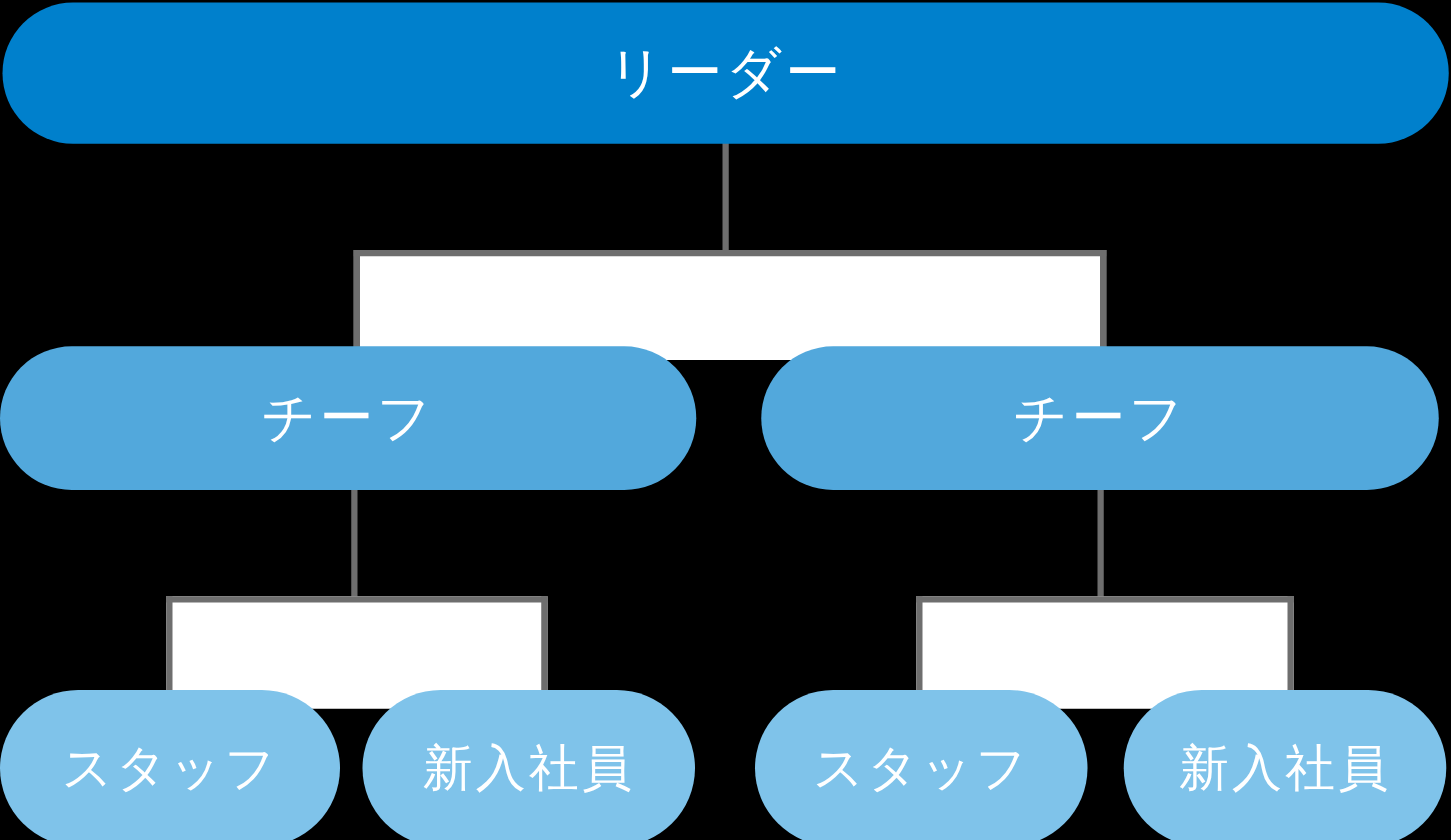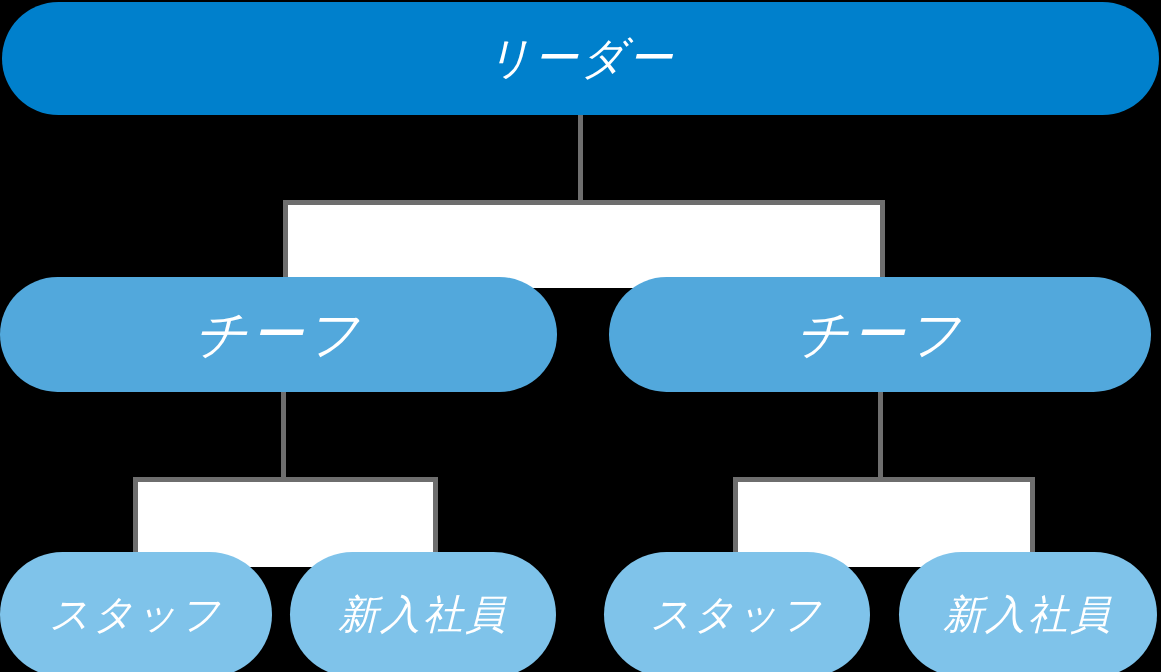--- a/index.html
+++ b/index.html
@@ -7,21 +7,20 @@
     padding: 0;
     background: #000000;
   }
   #chart-root {
     position: relative;
     width: 1161px;
     height: 672px;
     background: #000000;
     overflow: hidden;
     font-family: "DejaVu Sans", "Liberation Sans", sans-serif;
-    font-style: italic;
   }
 
   
   .connector-layer {
     position: absolute;
     inset: 0;
     z-index: 1;
   }
   .bracket {
     position: absolute;
@@ -51,21 +50,21 @@
     color: #ffffff;
     border-radius: 999px;
     white-space: nowrap;
     letter-spacing: 0.06em;
     font-weight: 500;
   }
   .node-leader {
     font-size: 44px;
   }
   .node-chief {
-    font-size: 52px;
+    font-size: 43px;
   }
   .node-staff {
     font-size: 40px;
   }
 </style>
 </head>
 <body>
 
 <div id="chart-root">
 

